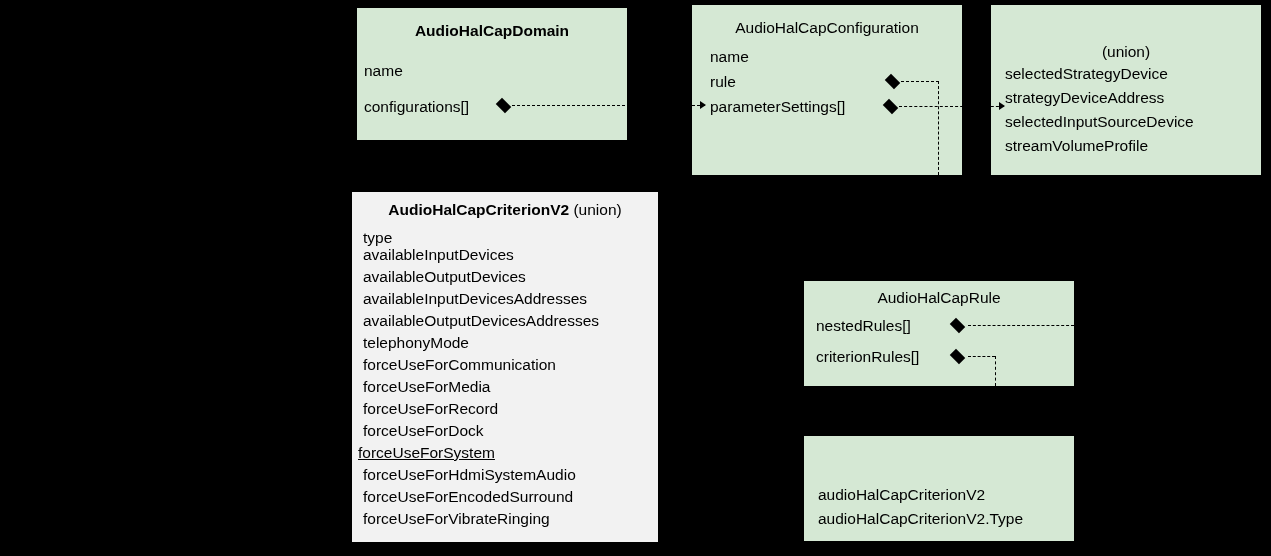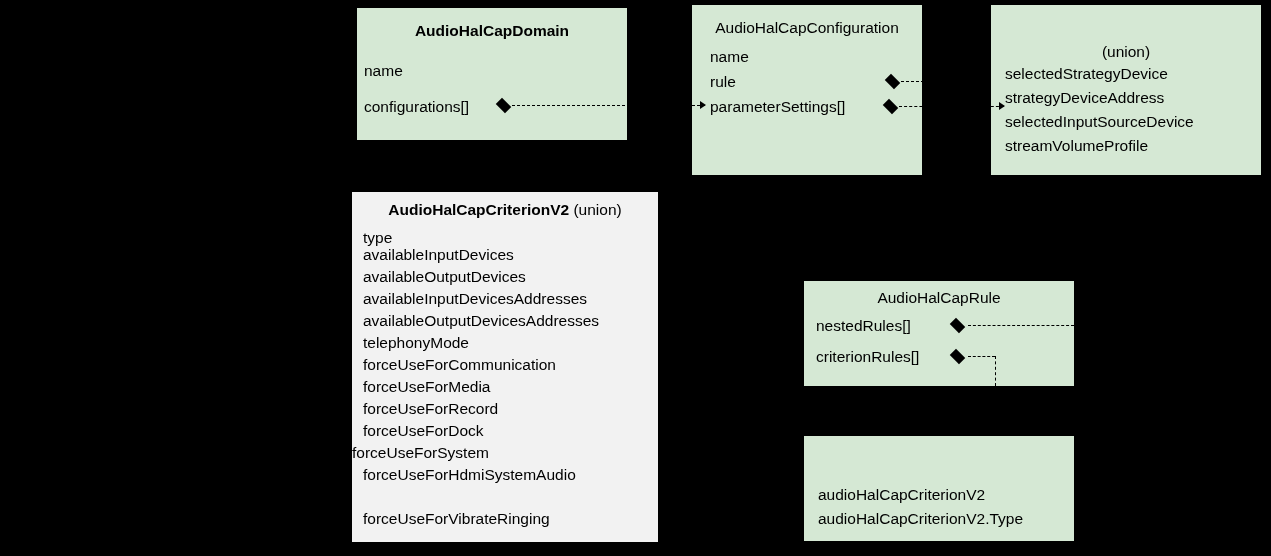--- a/index.html
+++ b/index.html
@@ -112,21 +112,21 @@
   <div class="diamond" style="left:126px; top:173px;"></div>
   <div class="diamond" style="left:128px; top:215px;"></div>
 
   <div class="uml-box green" style="left:357px; top:8px; width:270px; height:132px;padding-left:13px;">
     <div class="box-title" style="position:absolute; left:0; top:14px; width:100%;">AudioHalCapDomain</div>
     <div class="attr" style="position:absolute; left:7px; top:55px;">name</div>
     <div class="attr" style="position:absolute; left:7px; top:91px;">configurations[]</div>
   </div>
   <div class="diamond" style="left:497px; top:99px;"></div>
 
-  <div class="uml-box green" style="left:692px; top:5px; width:230px; height:170px;">
+  <div class="uml-box green" style="left:692px; top:5px; width:270px; height:170px;">
     <div class="box-title plain" style="position:absolute; left:0; top:14px; width:100%;">AudioHalCapConfiguration</div>
     <div class="attr" style="position:absolute; left:18px; top:44px;">name</div>
     <div class="attr" style="position:absolute; left:18px; top:69px;">rule</div>
     <div class="attr" style="position:absolute; left:18px; top:94px;">parameterSettings[]</div>
   </div>
   <div class="diamond" style="left:886px; top:75px;"></div>
   <div class="diamond" style="left:884px; top:100px;"></div>
 
   <div class="uml-box green" style="left:991px; top:5px; width:270px; height:170px;">
     <div class="box-subtitle" style="position:absolute; left:0; top:38px; width:100%;">(union)</div>
@@ -143,22 +143,23 @@
     <div class="attr" style="position:absolute; left:11px; top:38px;">type</div>
     <div class="attr" style="position:absolute; left:11px; top:55px;">availableInputDevices</div>
     <div class="attr" style="position:absolute; left:11px; top:77px;">availableOutputDevices</div>
     <div class="attr" style="position:absolute; left:11px; top:99px;">availableInputDevicesAddresses</div>
     <div class="attr" style="position:absolute; left:11px; top:121px;">availableOutputDevicesAddresses</div>
     <div class="attr" style="position:absolute; left:11px; top:143px;">telephonyMode</div>
     <div class="attr" style="position:absolute; left:11px; top:165px;">forceUseForCommunication</div>
     <div class="attr" style="position:absolute; left:11px; top:187px;">forceUseForMedia</div>
     <div class="attr" style="position:absolute; left:11px; top:209px;">forceUseForRecord</div>
     <div class="attr" style="position:absolute; left:11px; top:231px;">forceUseForDock</div>
-    <div class="attr" style="position:absolute; left:0; top:253px;">forceUseForSystem</div>
+    <div class="attr" style="position:absolute; left:6px; top:253px;text-decoration:underline;">forceUseForSystem</div>
     <div class="attr" style="position:absolute; left:11px; top:275px;">forceUseForHdmiSystemAudio</div>
+    <div class="attr" style="position:absolute; left:11px; top:297px;">forceUseForEncodedSurround</div>
     <div class="attr" style="position:absolute; left:11px; top:319px;">forceUseForVibrateRinging</div>
   </div>
 
   <div class="uml-box green" style="left:804px; top:281px; width:270px; height:105px;">
     <div class="box-title plain" style="position:absolute; left:0; top:8px; width:100%;">AudioHalCapRule</div>
     <div class="attr" style="position:absolute; left:12px; top:37px;">nestedRules[]</div>
     <div class="attr" style="position:absolute; left:12px; top:68px;">criterionRules[]</div>
   </div>
   <div class="diamond" style="left:951px; top:319px;"></div>
   <div class="diamond" style="left:951px; top:350px;"></div>

